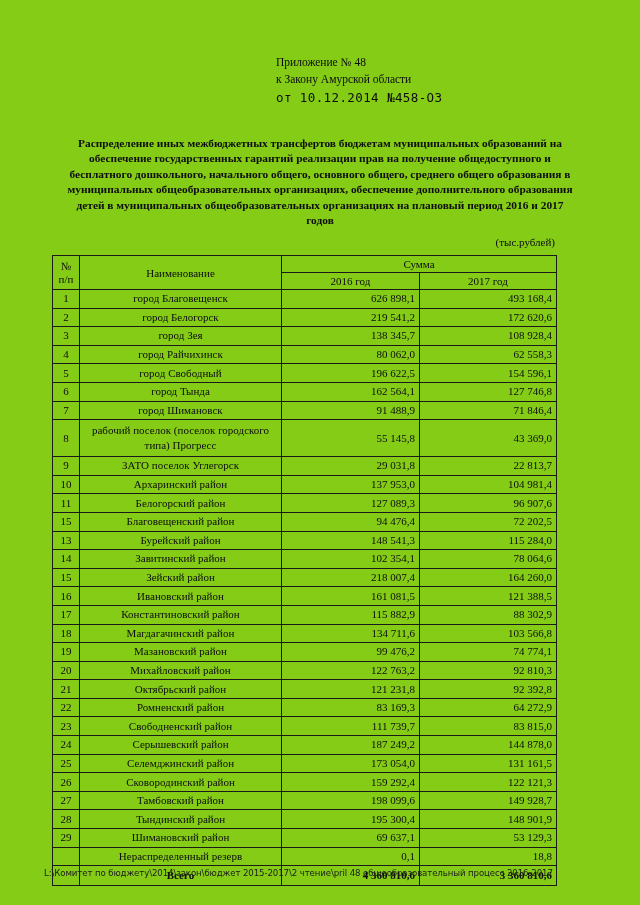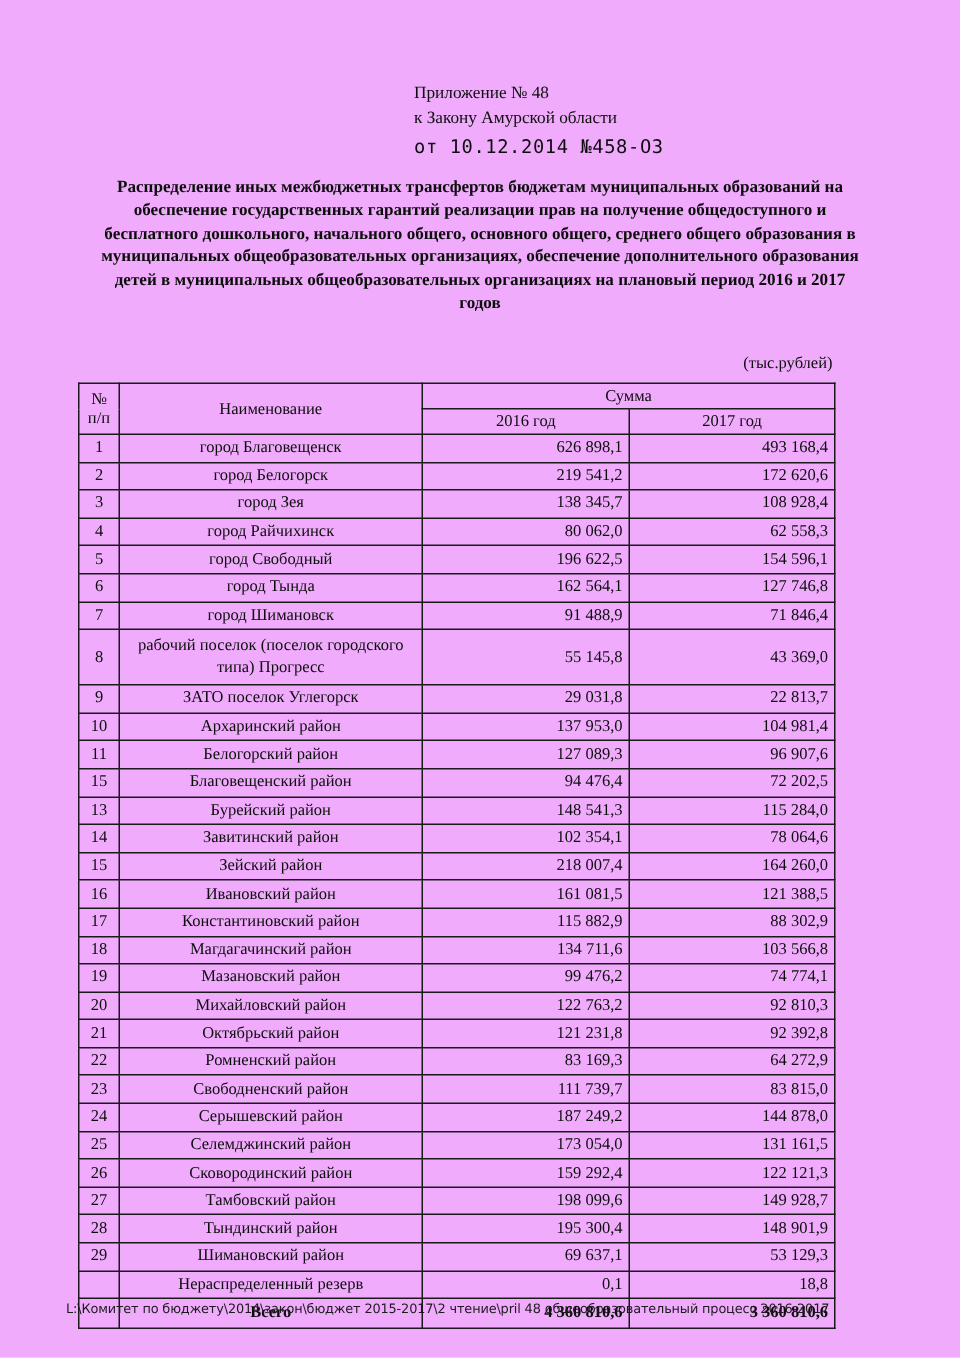--- a/index.html
+++ b/index.html
@@ -12,21 +12,21 @@
     height: 905px;
     position: relative;
     font-family: "Liberation Serif", serif;
     color: #0d0d0d;
     overflow: hidden;
   }
 
   .page {
     position: absolute;
     inset: 0;
-    background: #f0abfc;
+    background: #84cc16;
   }
 
   
   .doc-header {
     position: absolute;
     left: 276px;
     top: 54px;
     width: 300px;
     font-size: 11.5px;
     line-height: 17px;
@@ -39,21 +39,21 @@
     font-family: "DejaVu Sans Mono", monospace;
     font-size: 12.5px;
     letter-spacing: 0.4px;
     margin-top: 1px;
   }
 
   
   .doc-title {
     position: absolute;
     left: 62px;
-    top: 118px;
+    top: 136px;
     width: 516px;
     text-align: center;
     font-weight: bold;
     font-size: 11.4px;
     line-height: 15.4px;
   }
 
   
   .units-note {
     position: absolute;

